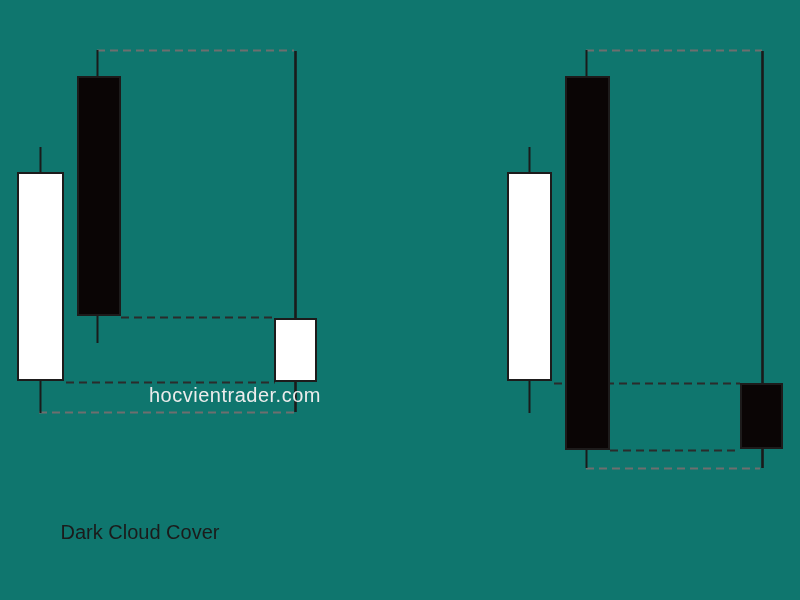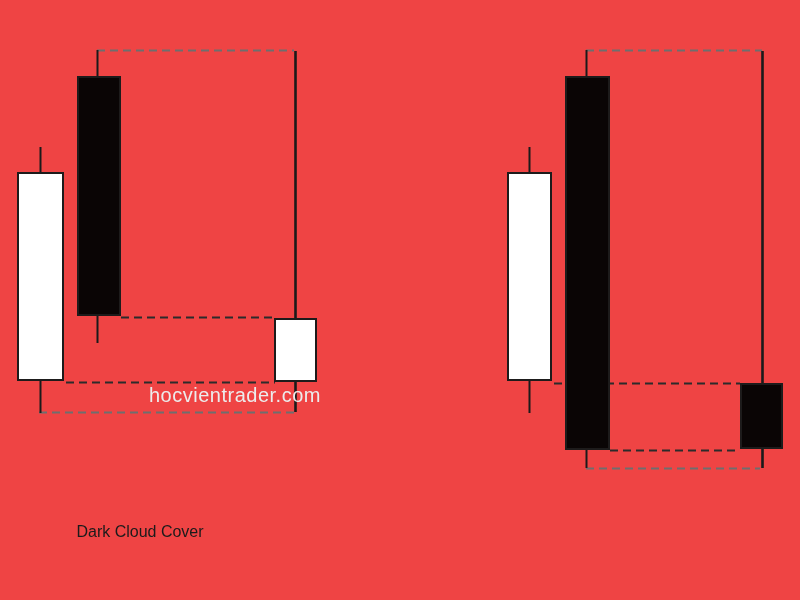--- a/index.html
+++ b/index.html
@@ -5,21 +5,21 @@
   html, body {
     margin: 0;
     padding: 0;
     background: #ffffff;
     font-family: "Liberation Sans", "DejaVu Sans", sans-serif;
   }
   .canvas {
     position: relative;
     width: 800px;
     height: 600px;
-    background: #ef4444;
+    background: #0f766e;
     overflow: hidden;
   }
   #diagram-svg {
     position: absolute;
     left: 0;
     top: 0;
     display: block;
   }
   .watermark {
     position: absolute;
@@ -29,21 +29,21 @@
     line-height: 21px;
     letter-spacing: 0.5px;
     color: #ececec;
     user-select: none;
     white-space: nowrap;
   }
   .pattern-label {
     position: absolute;
     top: 521px;
     transform: translateX(-50%);
-    font-size: 16px;
+    font-size: 20px;
     line-height: 22px;
     color: #1b1b1b;
     white-space: nowrap;
   }
   .label-left  { left: 140px; }
   .label-right { left: 630px; }
 </style>
 </head>
 <body>
 

